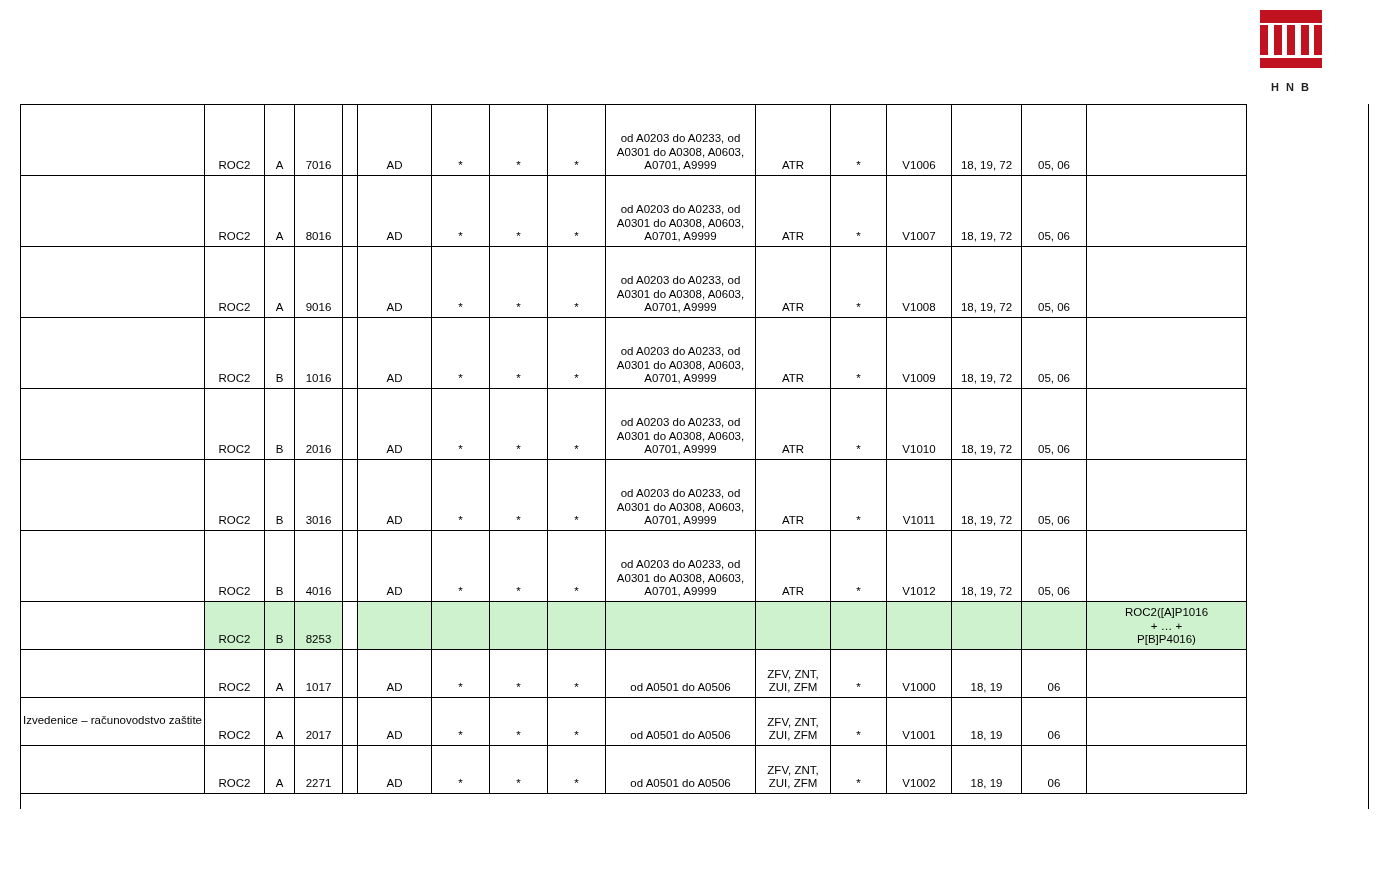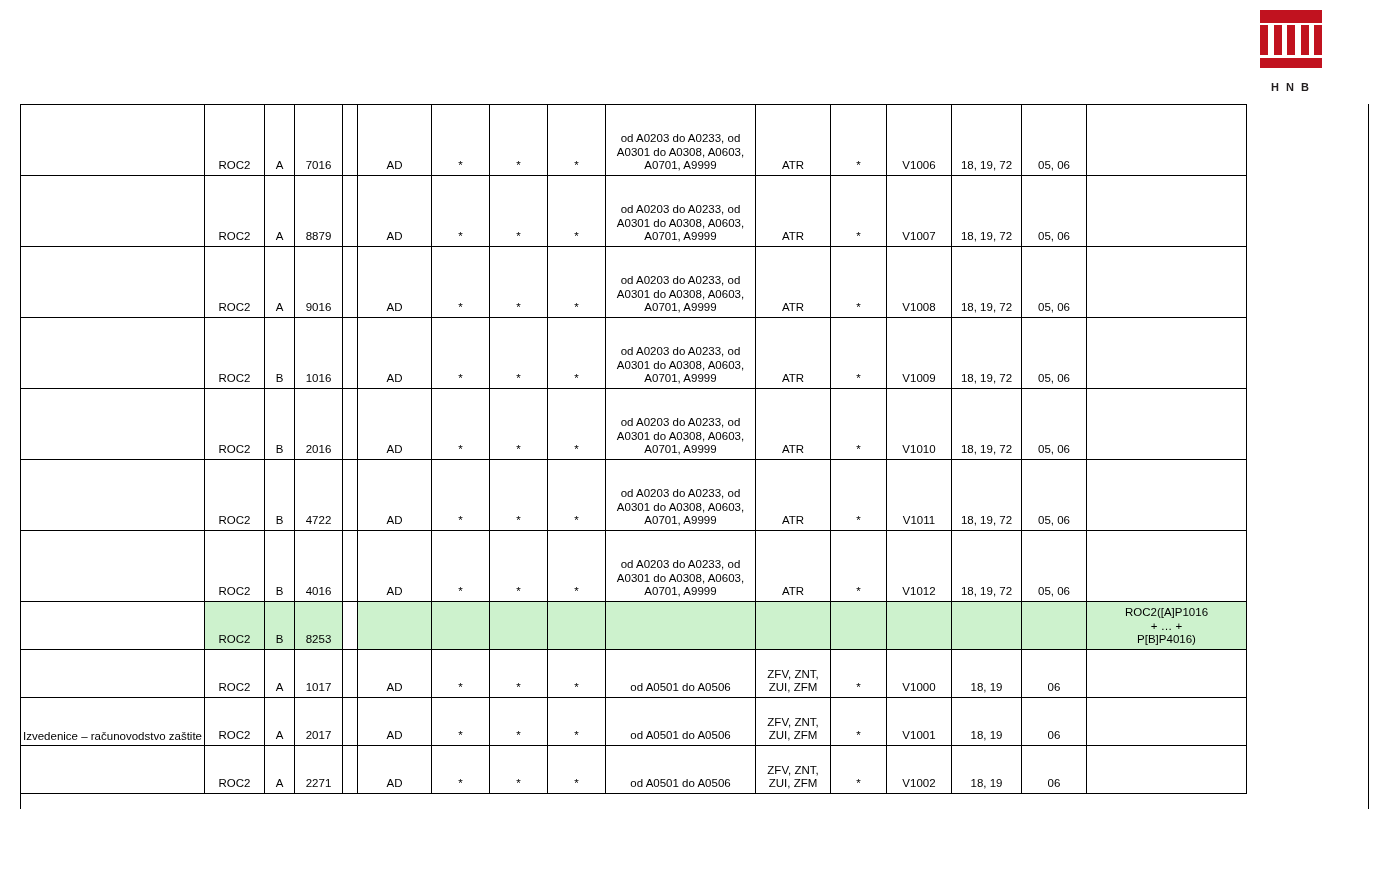--- a/index.html
+++ b/index.html
@@ -205,21 +205,21 @@
           <td class="tall">*</td>
           <td class="tall">V1006</td>
           <td class="tall">18, 19, 72</td>
           <td class="tall">05, 06</td>
           <td class="tail-cell"></td>
         </tr>
         <tr>
           <td class="label-cell"></td>
           <td class="tall">ROC2</td>
           <td class="tall">A</td>
-          <td class="tall">8879</td>
+          <td class="tall">8016</td>
           <td class="spacer-cell"></td>
           <td class="tall">AD</td>
           <td class="tall">*</td>
           <td class="tall">*</td>
           <td class="tall">*</td>
           <td class="tall codes-cell">od A0203 do A0233, od A0301 do A0308, A0603, A0701, A9999</td>
           <td class="tall">ATR</td>
           <td class="tall">*</td>
           <td class="tall">V1007</td>
           <td class="tall">18, 19, 72</td>
@@ -277,21 +277,21 @@
           <td class="tall">*</td>
           <td class="tall">V1010</td>
           <td class="tall">18, 19, 72</td>
           <td class="tall">05, 06</td>
           <td class="tail-cell"></td>
         </tr>
         <tr>
           <td class="label-cell"></td>
           <td class="tall">ROC2</td>
           <td class="tall">B</td>
-          <td class="tall">4722</td>
+          <td class="tall">3016</td>
           <td class="spacer-cell"></td>
           <td class="tall">AD</td>
           <td class="tall">*</td>
           <td class="tall">*</td>
           <td class="tall">*</td>
           <td class="tall codes-cell">od A0203 do A0233, od A0301 do A0308, A0603, A0701, A9999</td>
           <td class="tall">ATR</td>
           <td class="tall">*</td>
           <td class="tall">V1011</td>
           <td class="tall">18, 19, 72</td>
@@ -350,21 +350,21 @@
           <td class="short">*</td>
           <td class="short codes-cell">od A0501 do A0506</td>
           <td class="short">ZFV, ZNT, ZUI, ZFM</td>
           <td class="short">*</td>
           <td class="short">V1000</td>
           <td class="short">18, 19</td>
           <td class="short">06</td>
           <td class="tail-cell"></td>
         </tr>
         <tr>
-          <td class="label-cell" style="vertical-align: bottom; padding-bottom: 1px;">Izvedenice – računovodstvo zaštite</td>
+          <td class="label-cell" style="vertical-align: bottom; padding-bottom: 17px;">Izvedenice – računovodstvo zaštite</td>
           <td class="short">ROC2</td>
           <td class="short">A</td>
           <td class="short">2017</td>
           <td class="spacer-cell"></td>
           <td class="short">AD</td>
           <td class="short">*</td>
           <td class="short">*</td>
           <td class="short">*</td>
           <td class="short codes-cell">od A0501 do A0506</td>
           <td class="short">ZFV, ZNT, ZUI, ZFM</td>

